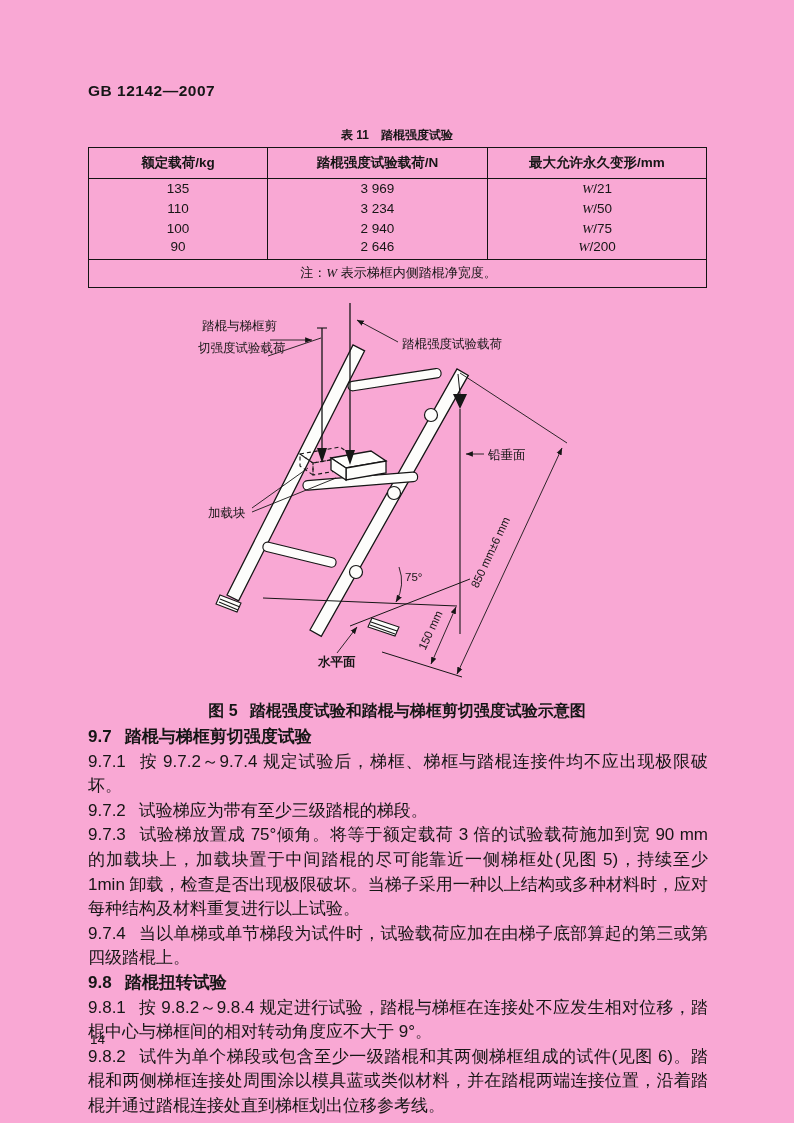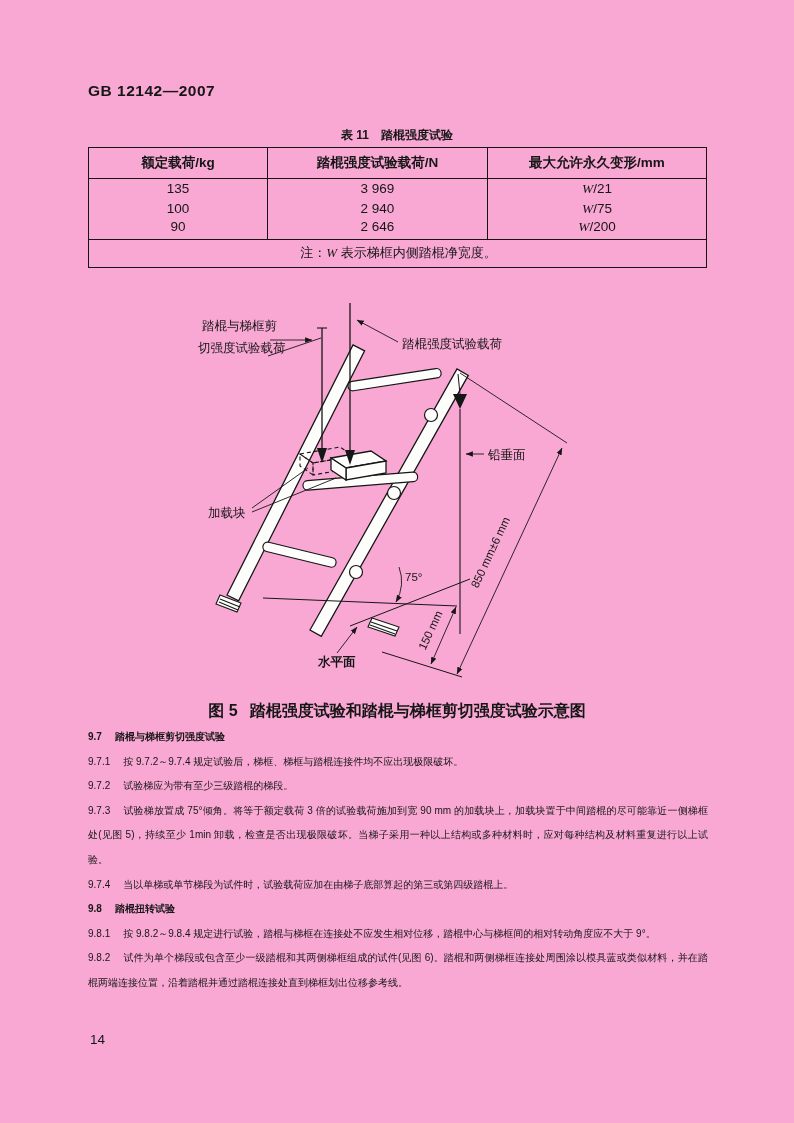--- a/index.html
+++ b/index.html
@@ -46,21 +46,21 @@
   .svg-cjk  { font-size:12.5px; }
   .svg-dim  { font-size:11.5px; }
   .svg-bold { font-weight:bold; }
   .figure-caption {
     position:absolute; left:88px; top:701px; width:618px;
     text-align:center; font-size:16px; font-weight:bold;
   }
   .figure-caption .t-no { margin-right:12px; }
   .body-text {
     position:absolute; left:88px; top:725px; width:620px;
-    font-size:10px; line-height:24.6px; text-align:justify;
+    font-size:17px; line-height:24.6px; text-align:justify;
   }
   .body-text p { margin:0; }
   .body-text p.heading { font-weight:bold; }
   .body-text .num { margin-right:13px; white-space:nowrap; }
   .page-number { position:absolute; left:90px; top:1032px; font-size:13.5px; }
 </style>
 </head>
 <body>
 
 <div class="page">
@@ -82,20 +82,25 @@
         <th>额定载荷/kg</th>
         <th>踏棍强度试验载荷/N</th>
         <th>最大允许永久变形/mm</th>
       </tr>
     </thead>
     <tbody>
       <tr class="first-data">
         <td>135</td>
         <td class="vline">3 969</td>
         <td class="vline"><span class="w-sym">W</span><span>/21</span></td>
+      </tr>
+      <tr>
+        <td>110</td>
+        <td class="vline">3 234</td>
+        <td class="vline"><span class="w-sym">W</span><span>/50</span></td>
       </tr>
       <tr>
         <td>100</td>
         <td class="vline">2 940</td>
         <td class="vline"><span class="w-sym">W</span><span>/75</span></td>
       </tr>
       <tr>
         <td style="padding-bottom:4px;text-align:center;">90</td>
         <td style="padding-bottom:4px;" class="vline">2 646</td>
         <td style="padding-bottom:4px;" class="vline"><span class="w-sym">W</span><span>/200</span></td>

